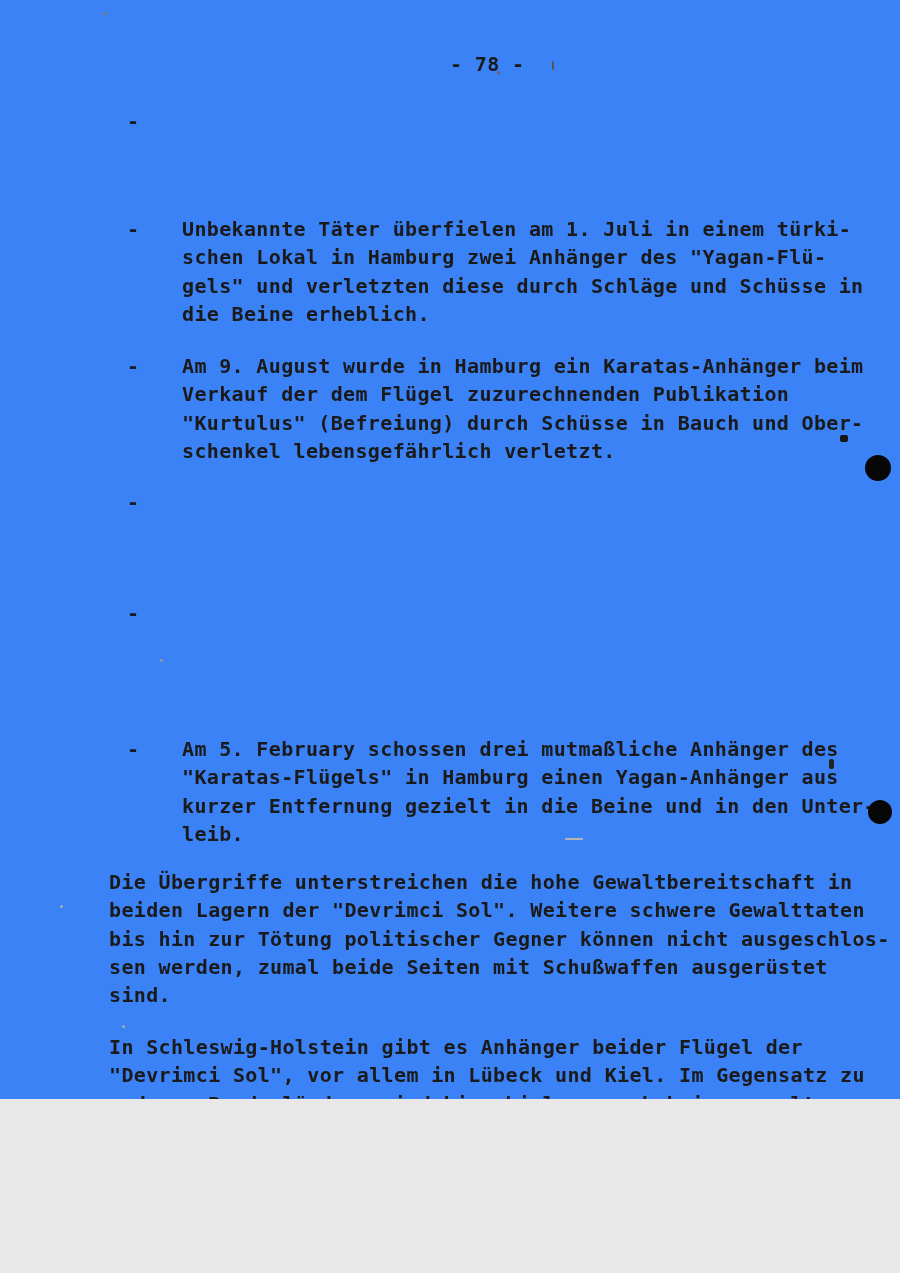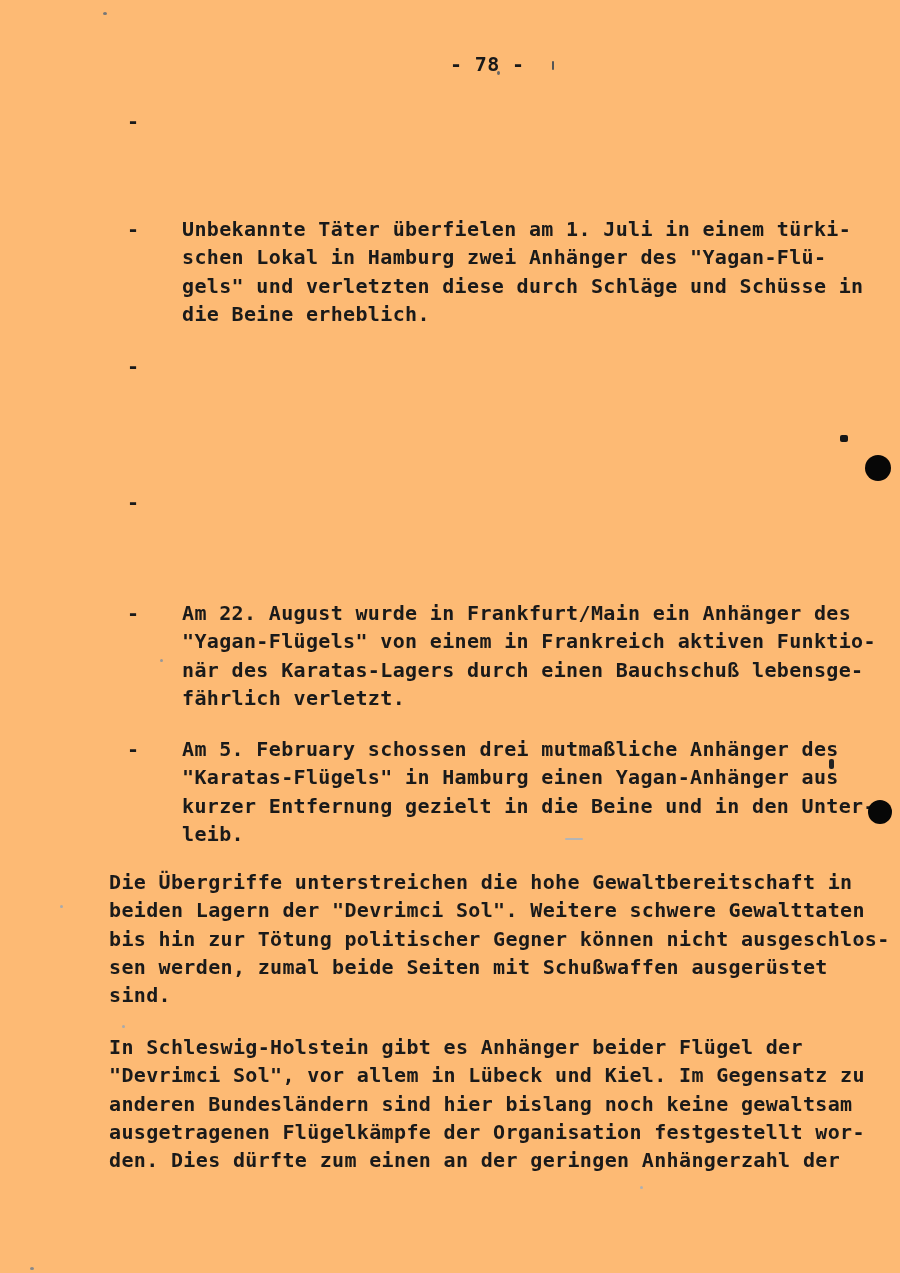--- a/index.html
+++ b/index.html
@@ -3,22 +3,22 @@
 <meta charset="utf-8">
 <style>
   html, body {
     margin: 0;
     padding: 0;
     background: #e8e8e8;
   }
   .page {
     position: relative;
     width: 900px;
-    height: 1273px;
-    background: #fdba74;
+    height: 1099px;
+    background: #3b82f6;
     overflow: hidden;
     font-family: "DejaVu Sans Mono", "Liberation Mono", monospace;
     font-weight: 700;
     color: #1a1a1a;
     font-size: 20px;
     line-height: 28.3px;
     letter-spacing: 0.35px;
   }
   .pagenum {
     position: absolute;
@@ -83,32 +83,32 @@
   <div class="bullet" style="top:215px">
     <span class="marker">-</span>
     <div class="btext">Unbekannte Täter überfielen am 1. Juli in einem türki-
 schen Lokal in Hamburg zwei Anhänger des "Yagan-Flü-
 gels" und verletzten diese durch Schläge und Schüsse in
 die Beine erheblich.</div>
   </div>
 
   <div class="bullet" style="top:352px">
     <span class="marker">-</span>
+    <div class="btext">Am 9. August wurde in Hamburg ein Karatas-Anhänger beim
+Verkauf der dem Flügel zuzurechnenden Publikation
+"Kurtulus" (Befreiung) durch Schüsse in Bauch und Ober-
+schenkel lebensgefährlich verletzt.</div>
   </div>
 
   <div class="bullet" style="top:488px">
     <span class="marker">-</span>
   </div>
 
   <div class="bullet" style="top:599px">
     <span class="marker">-</span>
-    <div class="btext">Am 22. August wurde in Frankfurt/Main ein Anhänger des
-"Yagan-Flügels" von einem in Frankreich aktiven Funktio-
-när des Karatas-Lagers durch einen Bauchschuß lebensge-
-fährlich verletzt.</div>
   </div>
 
   <div class="bullet" style="top:735px">
     <span class="marker">-</span>
     <div class="btext">Am 5. February schossen drei mutmaßliche Anhänger des
 "Karatas-Flügels" in Hamburg einen Yagan-Anhänger aus
 kurzer Entfernung gezielt in die Beine und in den Unter-
 leib.</div>
   </div>
 

